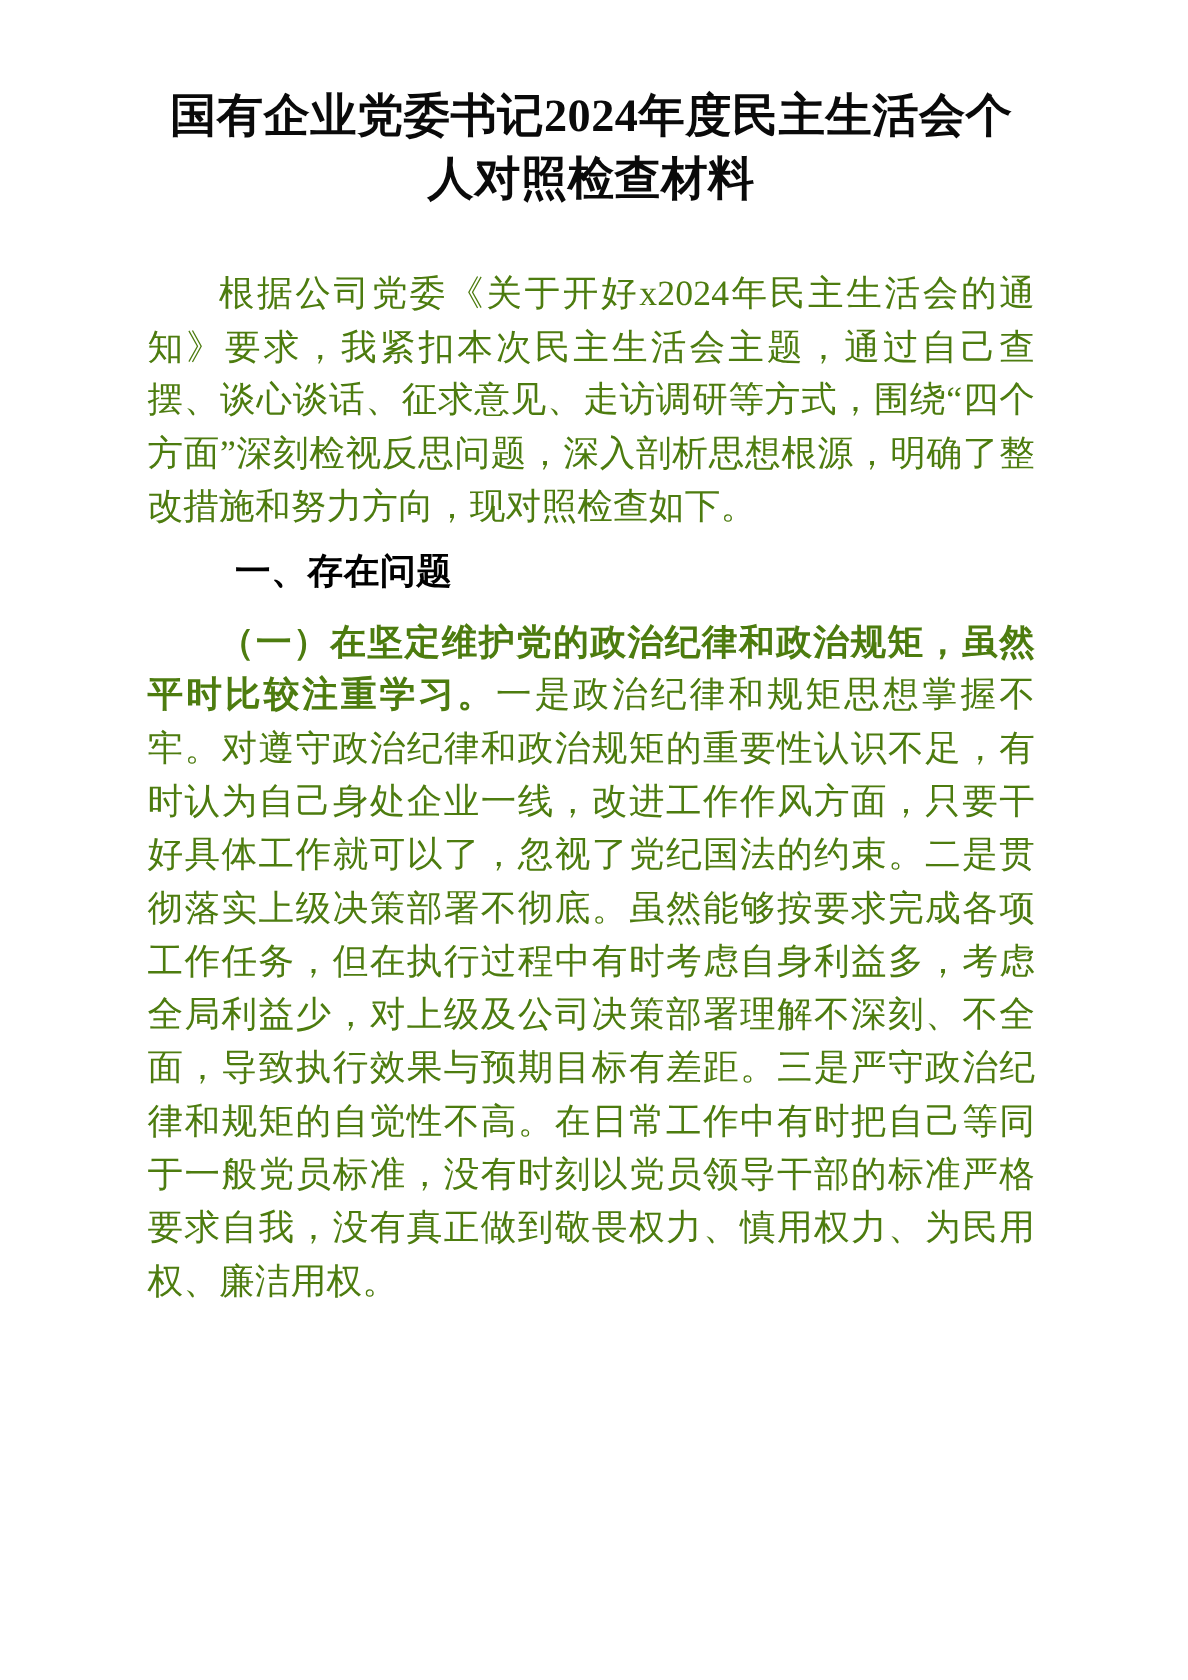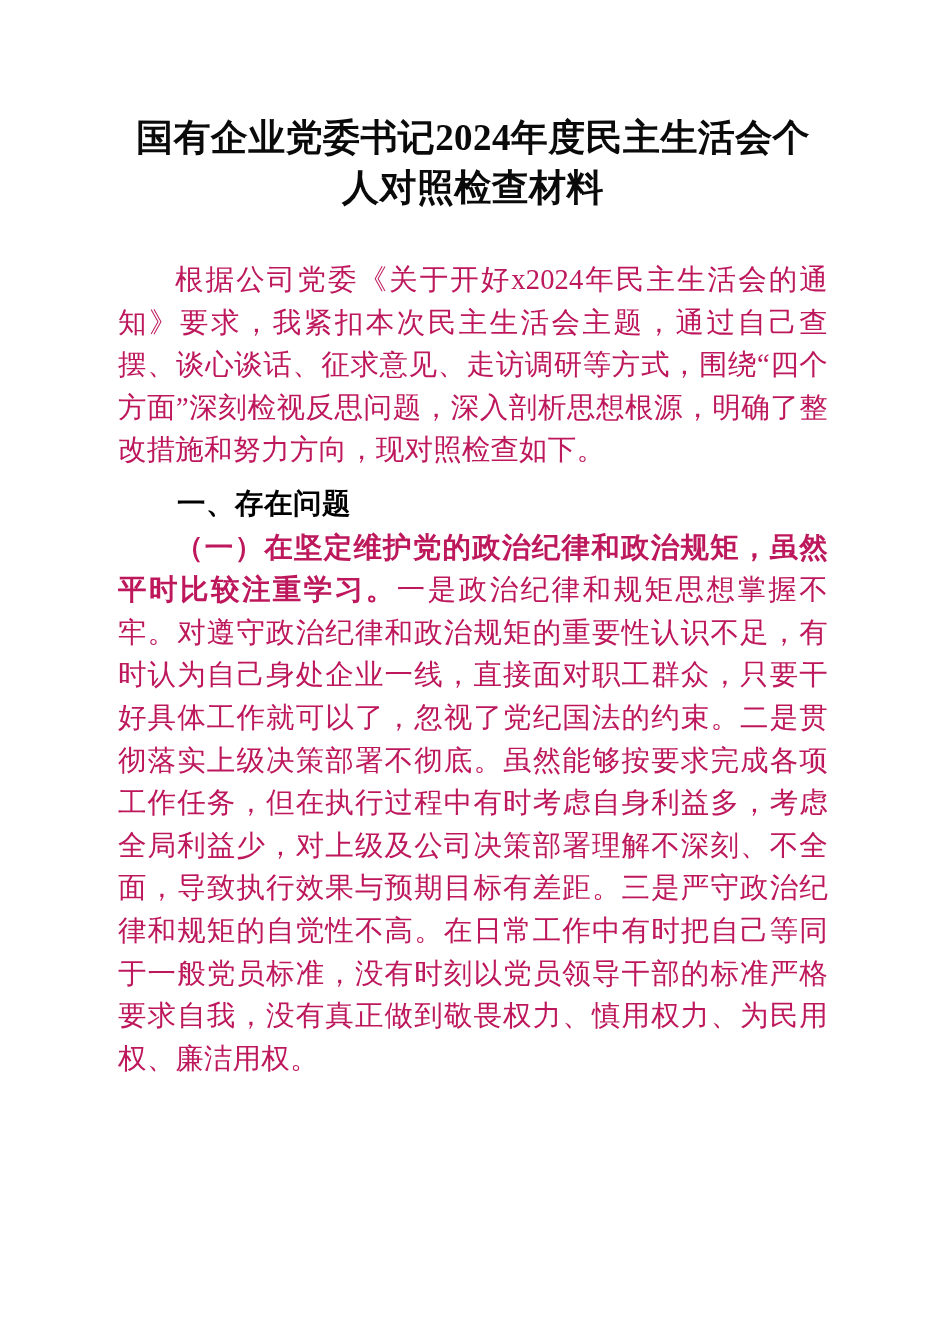--- a/index.html
+++ b/index.html
@@ -34,55 +34,55 @@
 
   
   .doc-title {
     font-family: "Liberation Serif", "DejaVu Serif", serif;
     font-weight: 700;
     font-size: 37px;
     line-height: 50px;
     text-align: center;
     letter-spacing: 0.4px;
     margin: 0;
-    padding-top: 113px;
+    padding-top: 69px;
     color: #0a0a0a;
     text-rendering: optimizeLegibility;
   }
 
   
   .para {
     font-family: "Liberation Serif", "DejaVu Serif", serif;
     font-size: 28.5px;
     line-height: 42.6px;
     text-align: justify;
     text-justify: inter-ideograph;
     text-indent: 57px;
     margin: 0;
-    color: #be185d;
+    color: #4d7c0f;
     letter-spacing: 0.15px;
     font-weight: 400;
   }
 
   .para.first {
     margin-top: 46px;
   }
 
   .para + .para {
     margin-top: 0;
   }
 
   
   .sec-heading {
-    font-family: Liberation Sans, sans-serif;
+    font-family: Liberation Mono, monospace;
     font-size: 28.5px;
     line-height: 42.6px;
     font-weight: 700;
     text-indent: 57px;
-    margin: 2px;
+    margin: 13px;
     margin-top: 10px;
     color: #000000;
     letter-spacing: 0.5px;
   }
 
   .sub-lead {
     font-weight: 700;
   }
 
   .spacer-bottom {
@@ -94,19 +94,19 @@
 
 <div class="page">
   <div class="content">
 
     <h1 class="doc-title">国有企业党委书记2024年度民主生活会个人对照检查材料</h1>
 
     <p class="para first">根据公司党委《关于开好x2024年民主生活会的通知》要求，我紧扣本次民主生活会主题，通过自己查摆、谈心谈话、征求意见、走访调研等方式，围绕“四个方面”深刻检视反思问题，深入剖析思想根源，明确了整改措施和努力方向，现对照检查如下。</p>
 
     <h2 class="sec-heading">一、存在问题</h2>
 
-    <p class="para"><span class="sub-lead">（一）在坚定维护党的政治纪律和政治规矩，虽然平时比较注重学习。</span><span>一是政治纪律和规矩思想掌握不牢。对遵守政治纪律和政治规矩的重要性认识不足，有时认为自己身处企业一线，直接面对职工群众，只要干好具体工作就可以了，忽视了党纪国法的约束。二是贯彻落实上级决策部署不彻底。虽然能够按要求完成各项工作任务，但在执行过程中有时考虑自身利益多，考虑全局利益少，对上级及公司决策部署理解不深刻、不全面，导致执行效果与预期目标有差距。三是严守政治纪律和规矩的自觉性不高。在日常工作中有时把自己等同于一般党员标准，没有时刻以党员领导干部的标准严格要求自我，没有真正做到敬畏权力、慎用权力、为民用权、廉洁用权。</span></p>
+    <p class="para"><span class="sub-lead">（一）在坚定维护党的政治纪律和政治规矩，虽然平时比较注重学习。</span><span>一是政治纪律和规矩思想掌握不牢。对遵守政治纪律和政治规矩的重要性认识不足，有时认为自己身处企业一线，改进工作作风方面，只要干好具体工作就可以了，忽视了党纪国法的约束。二是贯彻落实上级决策部署不彻底。虽然能够按要求完成各项工作任务，但在执行过程中有时考虑自身利益多，考虑全局利益少，对上级及公司决策部署理解不深刻、不全面，导致执行效果与预期目标有差距。三是严守政治纪律和规矩的自觉性不高。在日常工作中有时把自己等同于一般党员标准，没有时刻以党员领导干部的标准严格要求自我，没有真正做到敬畏权力、慎用权力、为民用权、廉洁用权。</span></p>
 
 
     <div class="spacer-bottom"></div>
 
   </div>
 </div>
 
 </body></html>

